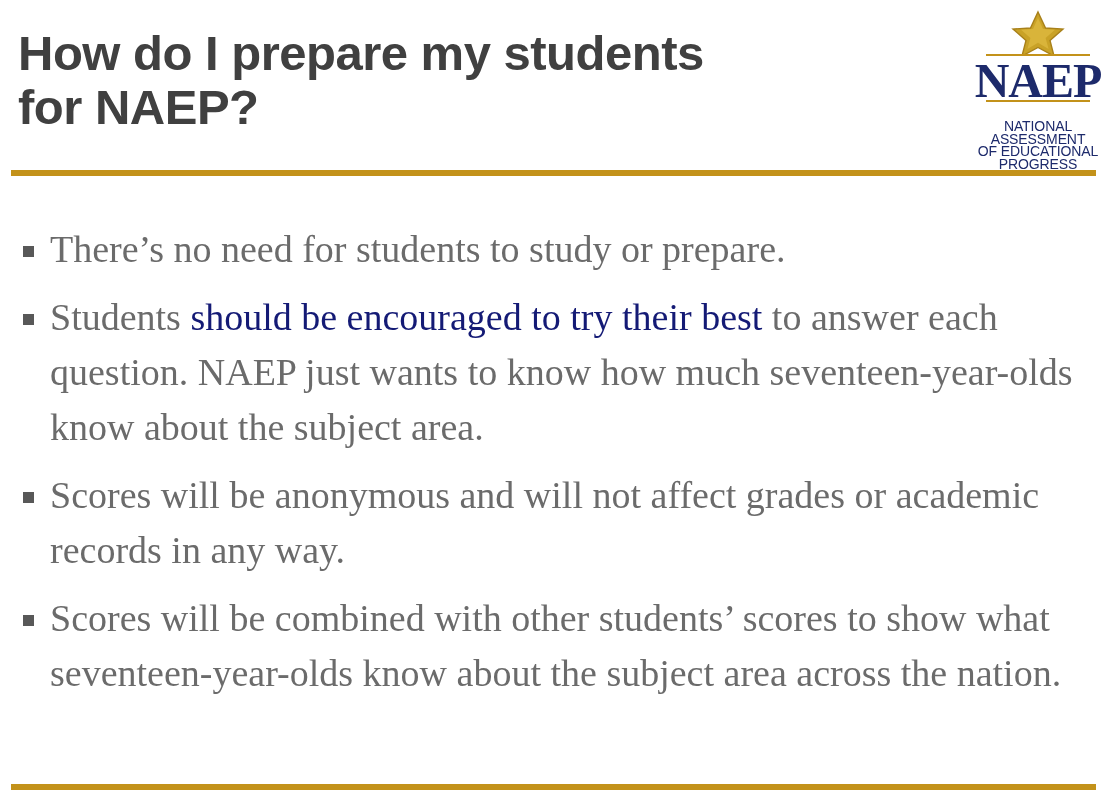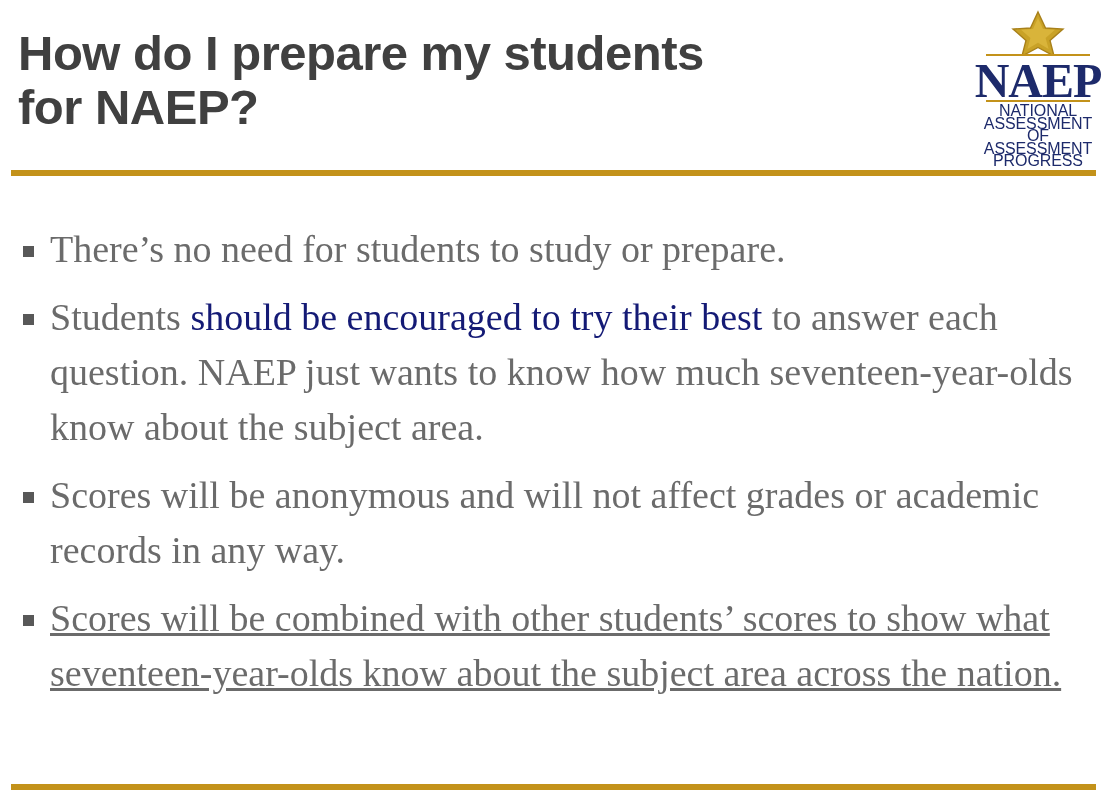--- a/index.html
+++ b/index.html
@@ -86,23 +86,23 @@
     left: 14px;
     right: 14px;
     top: 92px;
     height: 2px;
     background: #c3921a;
   }
   .logo-sub {
     position: absolute;
     left: 0;
     right: 0;
-    top: 97px;
+    top: 112px;
     font-family: "Liberation Sans", "DejaVu Sans", sans-serif;
-    font-size: 16px;
+    font-size: 14px;
     line-height: 12.5px;
     font-weight: normal;
     color: #1d2a6b;
     letter-spacing: -0.1px;
   }
 
   
   .body-list {
     position: absolute;
     left: 18px;
@@ -113,21 +113,21 @@
     list-style: none;
   }
   .bullet-item {
     position: relative;
     padding-left: 32px;
     margin-bottom: 13px;
     font-size: 38px;
     line-height: 55px;
     color: #6b6b6b;
   }
-  .bullet-item:last-child { margin-bottom: 8px; text-decoration: underline; }
+  .bullet-item:last-child { margin-bottom: 8px; }
   .bullet-marker {
     position: absolute;
     left: 5px;
     top: 24px;
     width: 11px;
     height: 11px;
     background: #585858;
   }
   .bullet-text b,
   .bullet-text .emph {
@@ -150,21 +150,21 @@
       <svg width="70" height="46" viewBox="0 0 70 46" aria-hidden="true">
         <polygon points="35,2 42.5,18 60,19 47,30.5 51,46 35,37.5 19,46 23,30.5 10,19 27.5,18" fill="#c9a227" stroke="#a8801a" stroke-width="1.4"></polygon>
         <polygon points="35,8 40,19 52,19.8 42.6,28 45.6,39 35,32.8 24.4,39 27.4,28 18,19.8 30,19" fill="#d9b43a" stroke="none"></polygon>
       </svg>
     </div>
     <div class="logo-rule-top"></div>
     <div class="logo-word">NAEP</div>
     <div class="logo-rule-bottom"></div>
     <div class="logo-sub">
       <div>NATIONAL ASSESSMENT</div>
-      <div>OF ASSESSMENT</div>
+      <div>OF EDUCATIONAL</div>
       <div>PROGRESS</div>
     </div>
   </div>
 
   <ul class="body-list">
 
     <li class="bullet-item">
       <span class="bullet-marker"></span>
       <span class="bullet-text"><span>There’s no need for students to study or prepare.</span><span class="emph"></span><span></span></span>
     </li>

